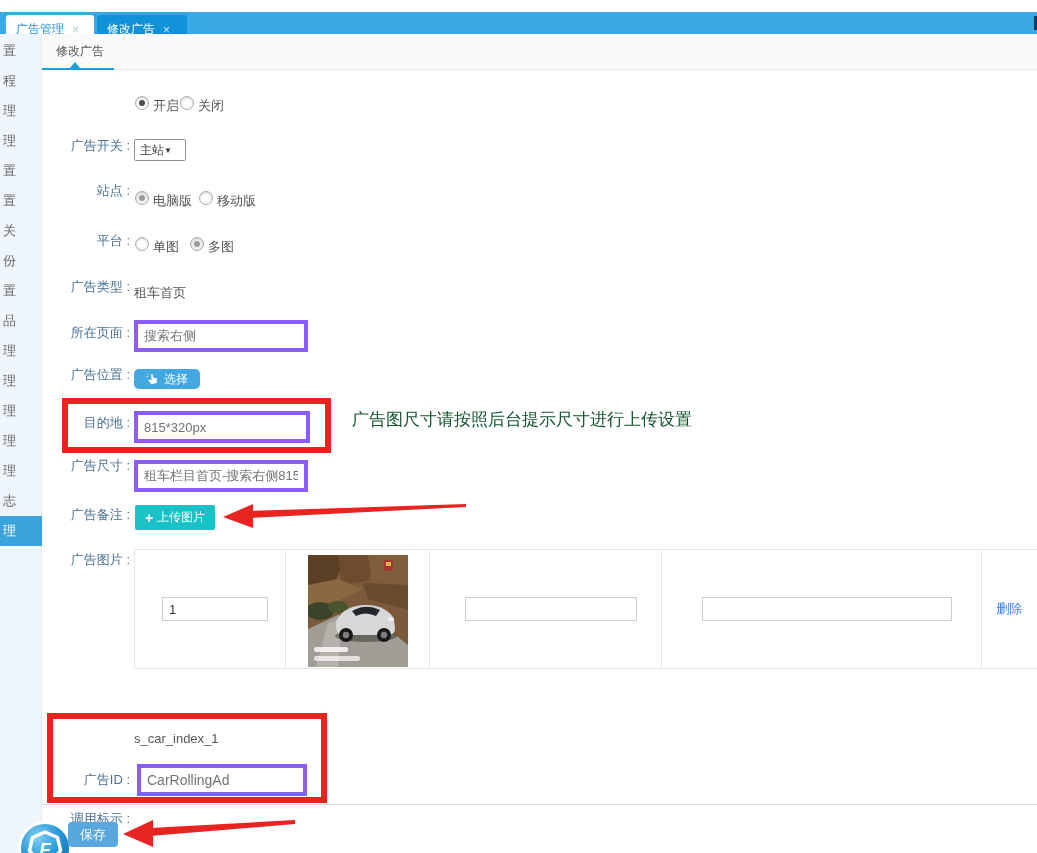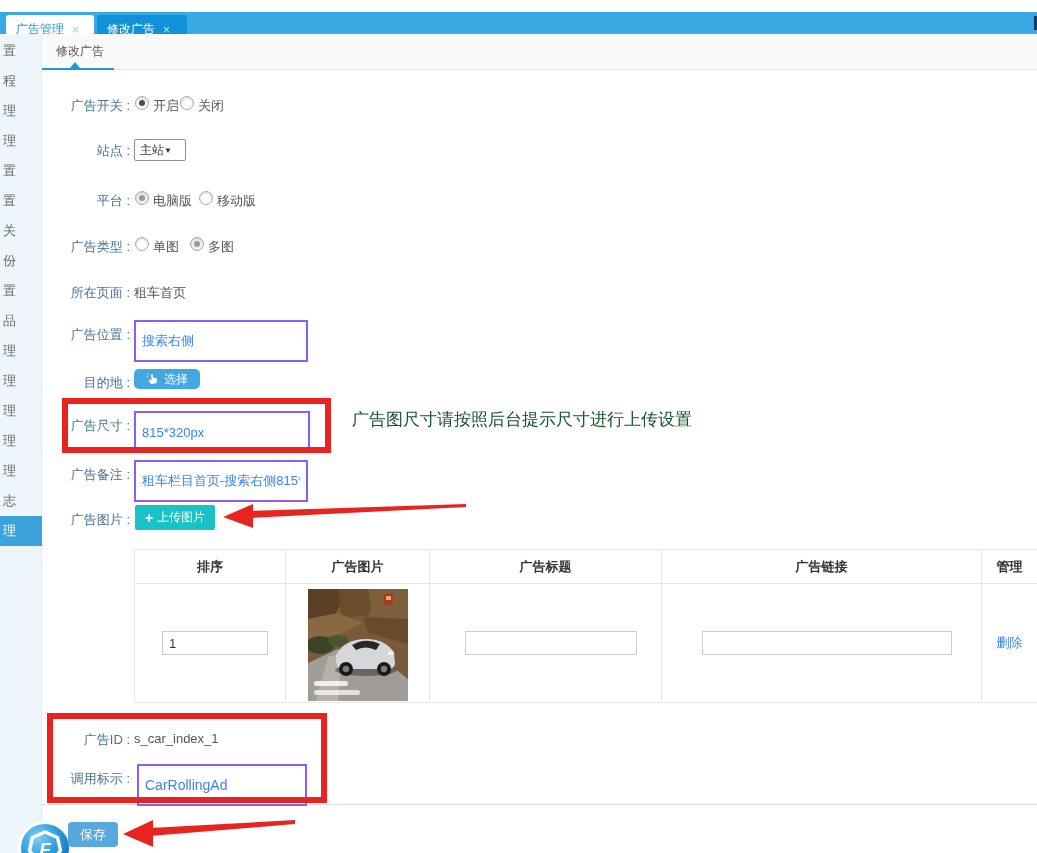--- a/index.html
+++ b/index.html
@@ -40,39 +40,39 @@
   .side-item { position:absolute; left:0; width:42px; height:30px;
     line-height:30px; padding-left:3px; font-size:13px; color:#6a6a6a;
     white-space:nowrap; overflow:hidden; cursor:pointer; }
   .side-item.active { background:#3aa3db; color:#ffffff; }
 
   
   .panel { left:42px; top:70px; width:995px; height:735px;
     background:#ffffff; border-bottom:1px solid #dcdcdc; }
 
   .flabel { position:absolute; left:20px; width:110px; text-align:right;
-    font-size:13px; color:#4a7194; white-space:nowrap; }
+    font-size:13px; color:#4a7194; white-space:nowrap;margin-top:40px; }
   .fvalue { position:absolute; font-size:13px; color:#555; }
 
   .radio { position:absolute; width:14px; height:14px; border-radius:50%;
     border:1px solid #aaaaaa; background:#fdfdfd;
     box-shadow:inset 0 1px 2px rgba(0,0,0,.18); cursor:pointer; }
   .radio.checked::after { content:""; position:absolute; left:3px; top:3px;
     right:3px; bottom:3px; border-radius:50%; background:#4c4c4c; }
   .radio.checked.muted { background:#f2f2f2; }
   .radio.checked.muted::after { background:#9b9b9b; }
 
   .selectbox { position:absolute; left:134px; top:139px; width:52px; height:22px;
     border:1px solid #8f8f8f; border-radius:2px; background:#ffffff;
     display:flex; align-items:center; 
     padding:0 5px; font-size:12px; color:#333; cursor:pointer; }
   .selectbox .arrow { font-size:8px; color:#333; }
 
-  .tinput { position:absolute; height:42px; border:2px solid #8b5cf6;
-    background:#ffffff; font-size:13px; color:#3b82f6; padding:0 6px;
+  .tinput { position:absolute; height:32px; border:4px solid #8b5cf6;
+    background:#ffffff; font-size:13px; color:#737373; padding:0 6px;
     font-family:"Liberation Sans","DejaVu Sans",sans-serif; }
 
   .btn-select { position:absolute; left:134px; top:369px; width:66px; height:20px;
     background:#41a8e2; border:none; border-radius:5px; color:#ffffff;
     font-size:12px; display:flex; align-items:center; justify-content:center;
     gap:5px; cursor:pointer; }
   .btn-upload { position:absolute; left:135px; top:505px; width:80px; height:25px;
     background:#19c2c6; border:none; border-radius:2px; color:#ffffff;
     font-size:12px; display:flex; align-items:center; justify-content:center;
     gap:4px; cursor:pointer; }
@@ -207,27 +207,20 @@
 
 <table class="adtable">
   <colgroup>
     <col style="width:151px">
       <col style="width:144px">
       <col style="width:232px">
     <col style="width:320px">
       <col style="width:56px">
   </colgroup>
   <tbody>
-      <tr>
-    <th>排序</th>
-    <th>广告图片</th>
-    <th>广告标题</th>
-    <th>广告链接</th>
-    <th>管理</th>
-  </tr>
   <tr>
     <td class="cell-left">
       <input class="cell-input" style="width: 106px;" value="1">
     </td>
     <td>
       <svg class="thumb" viewBox="0 0 100 112">
         <rect width="100" height="112" fill="#7a5a3a"></rect>
         <polygon points="0,0 40,0 25,30 0,38" fill="#5c4026"></polygon>
         <polygon points="30,0 70,0 60,26 34,30" fill="#6d4c2e"></polygon>
         <polygon points="60,0 100,0 100,34 64,28" fill="#7f5e3c"></polygon>

